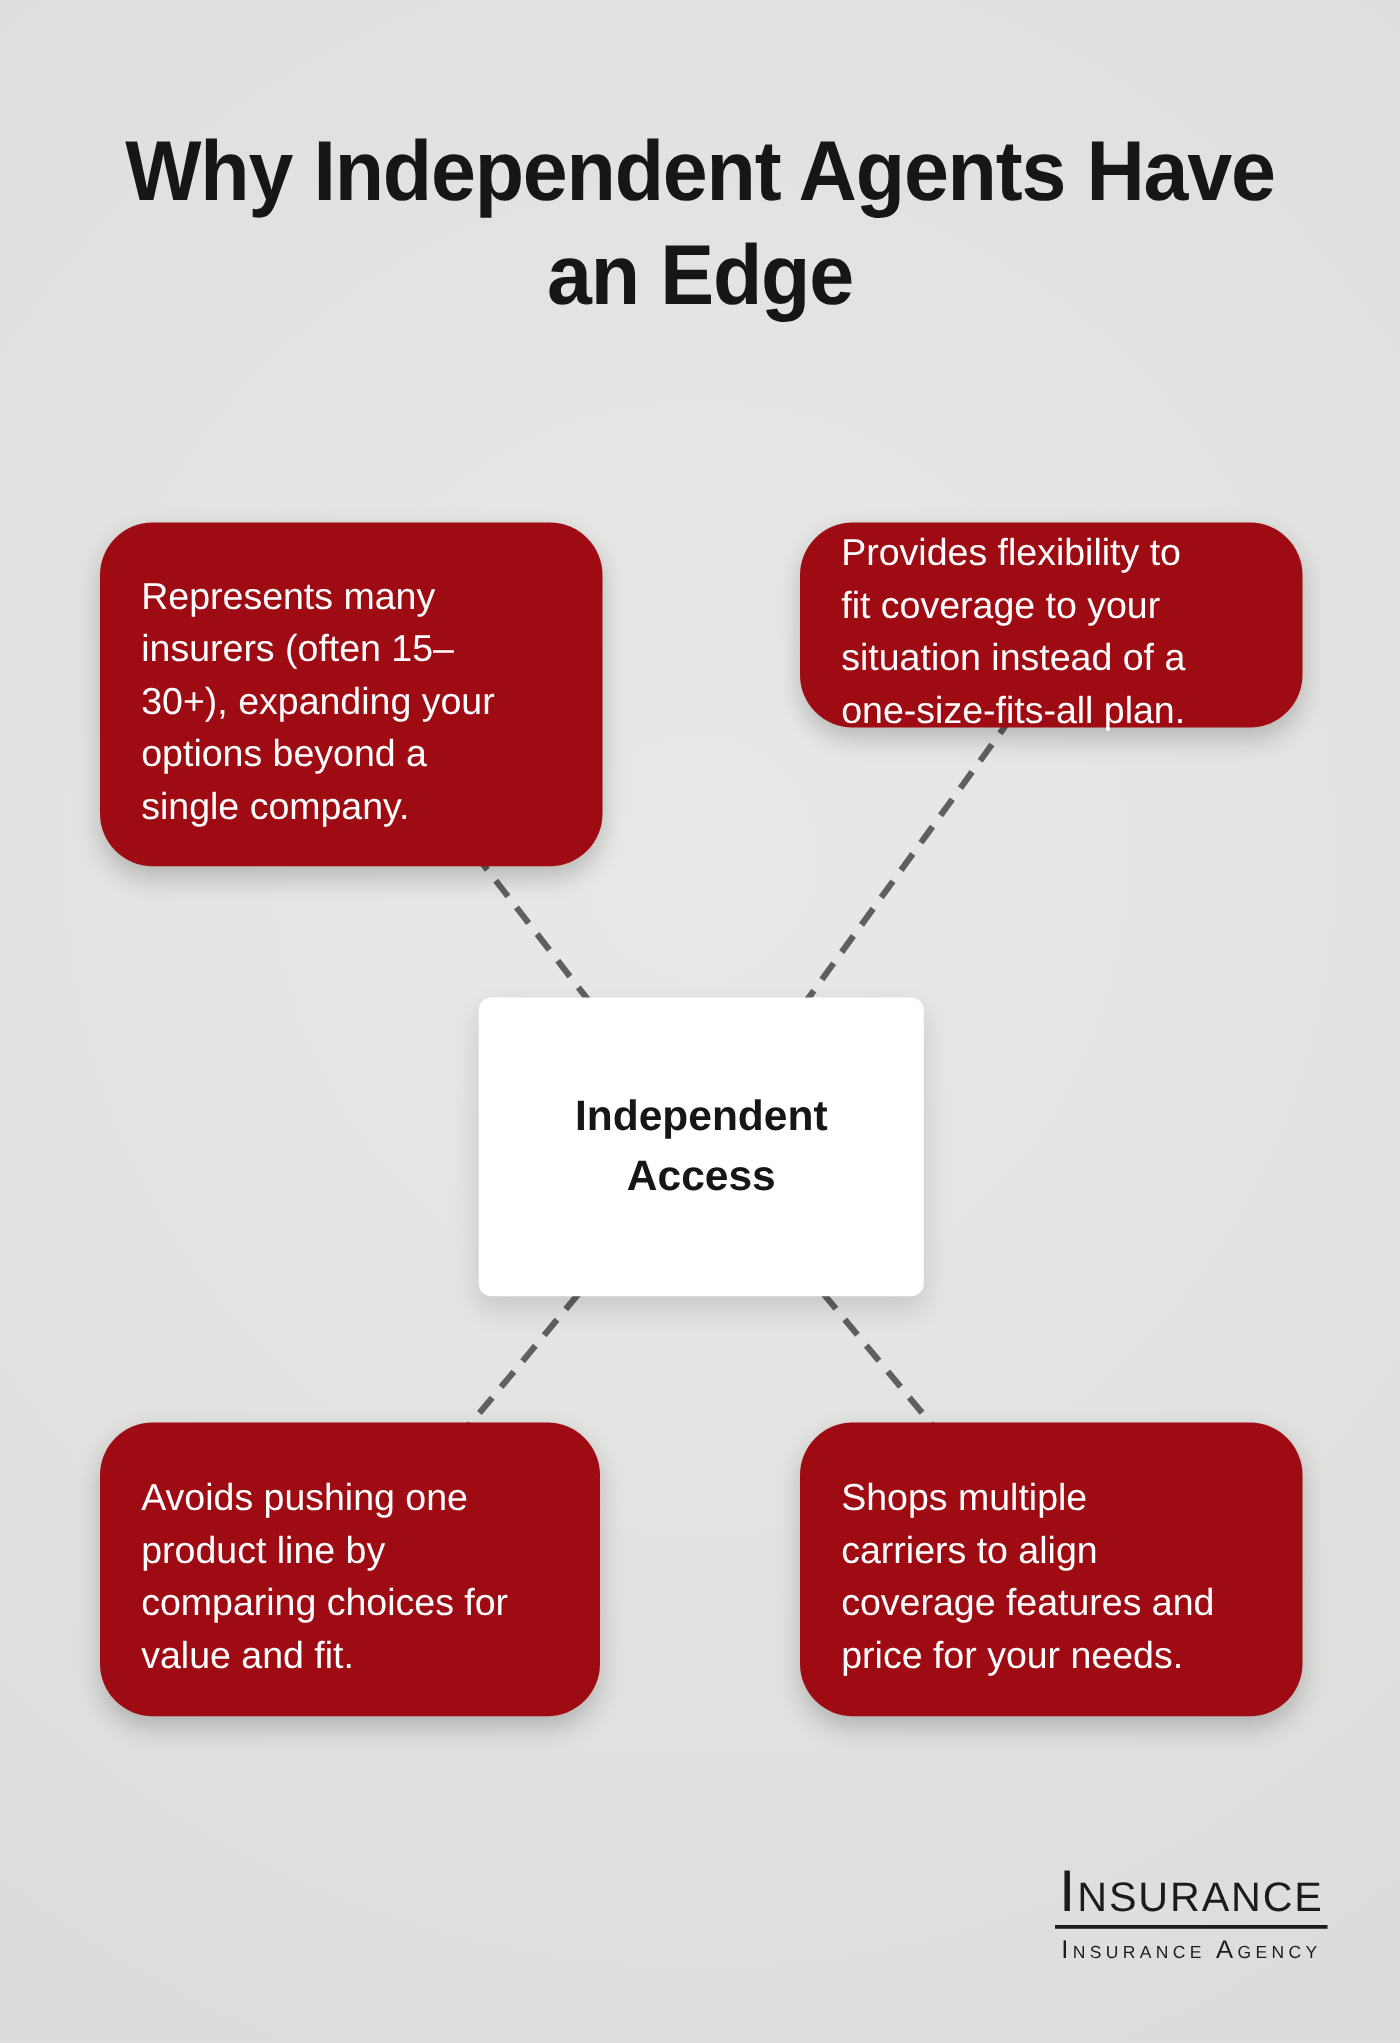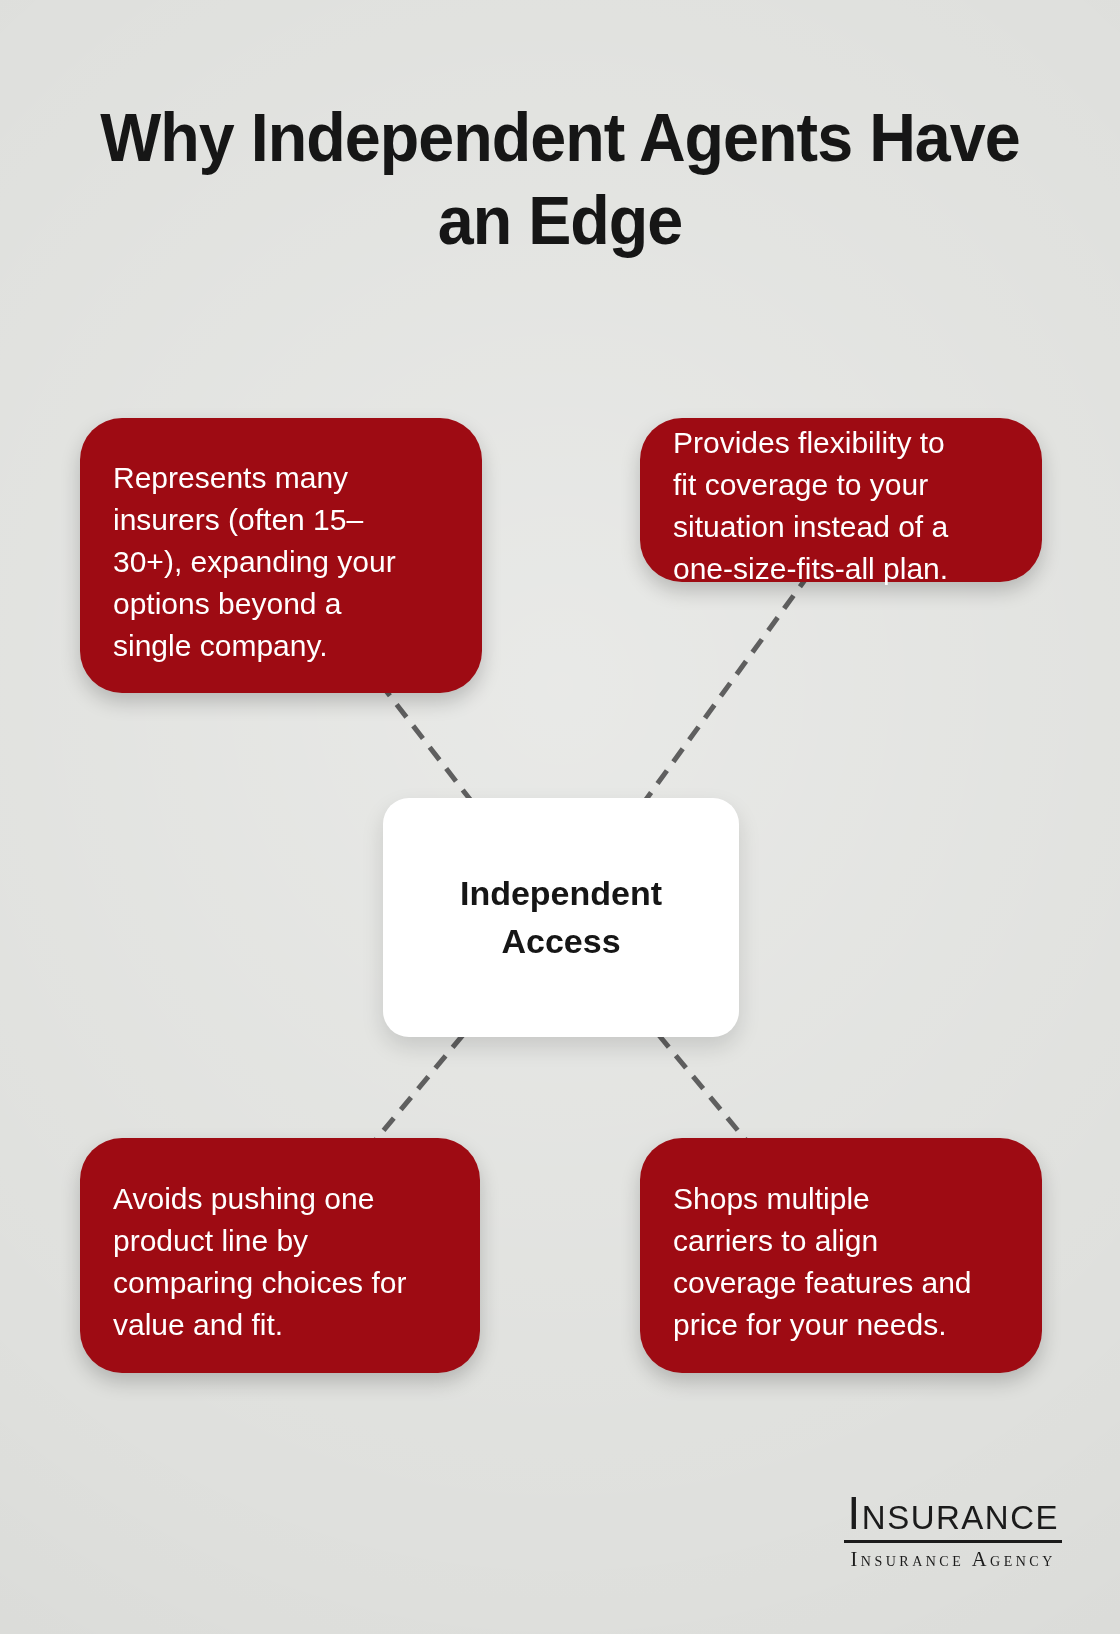--- a/index.html
+++ b/index.html
@@ -83,21 +83,21 @@
 
   
   .center-node {
     position: absolute;
     z-index: 2;
     left: 383px;
     top: 798px;
     width: 356px;
     height: 239px;
     background: #ffffff;
-    border-radius: 26px;
+    border-radius: 10px;
     box-shadow: 0 10px 22px rgba(0,0,0,0.13);
     display: flex;
     align-items: center;
     justify-content: center;
   }
   .center-label {
     margin: 0;
     white-space: pre-line;
     text-align: center;
     font-size: 34px;
@@ -125,21 +125,20 @@
     padding: 0 3px 3px 3px;
     border-bottom: 3px solid #1b1b1b;
   }
   .logo-subtitle {
     display: block;
     margin-top: 5px;
     font-variant: small-caps;
     font-size: 20.5px;
     letter-spacing: 3.5px;
     font-weight: 400;
-    font-family: Liberation Serif, serif;
   }
 </style>
 </head>
 <body>
 
 <div class="canvas">
 
   <h1 class="title">Why Independent Agents Have
 an Edge</h1>
 

